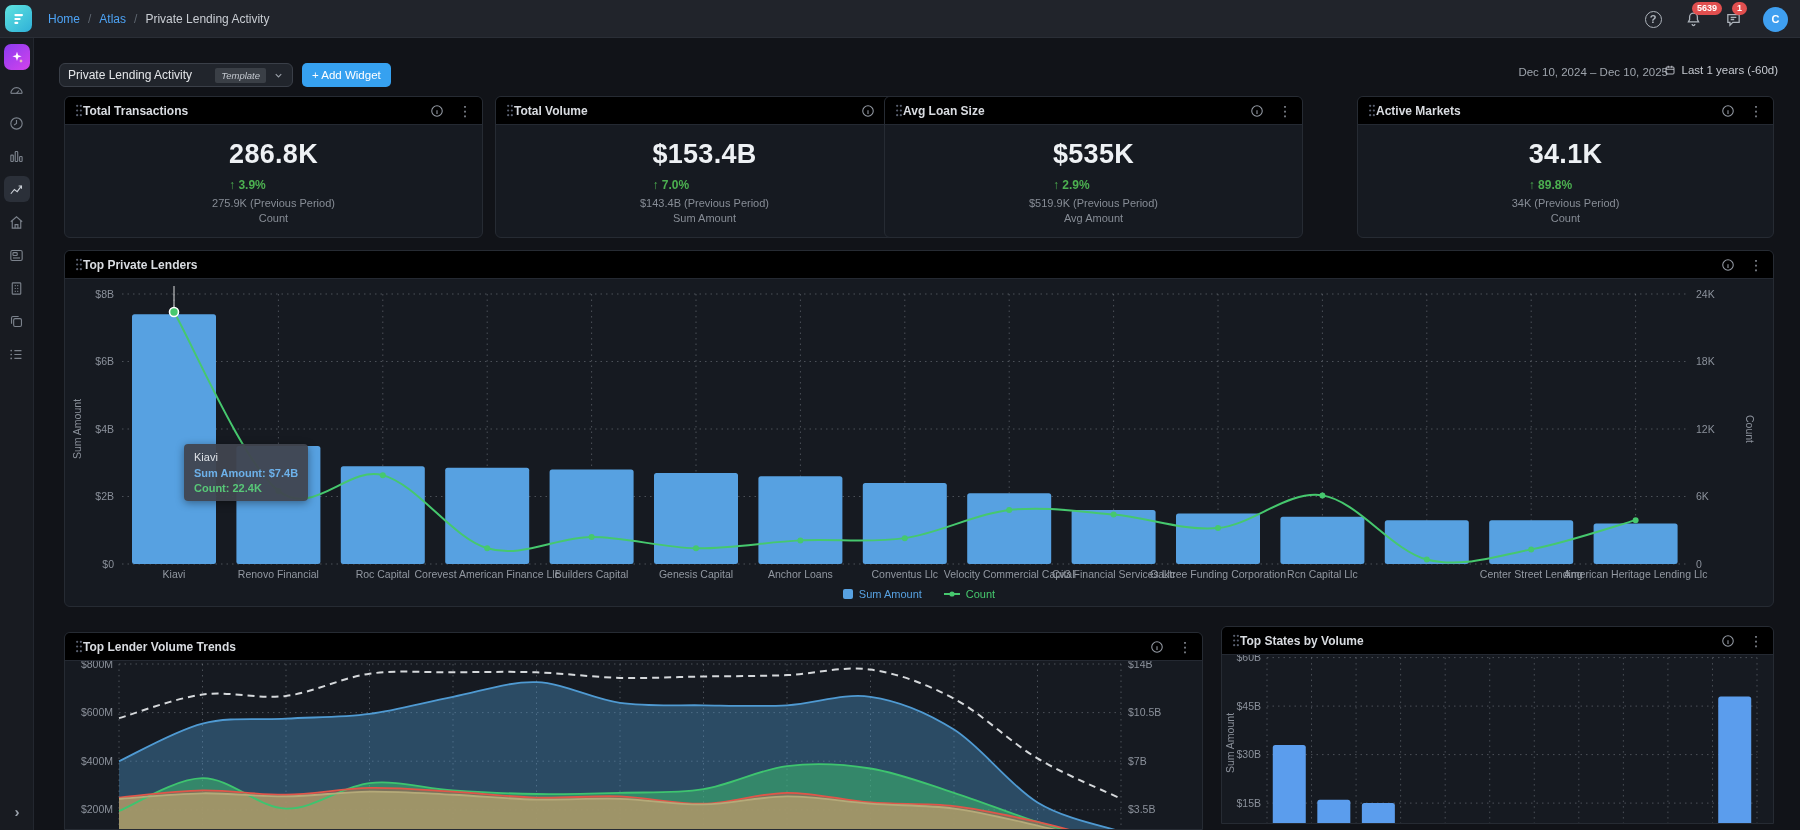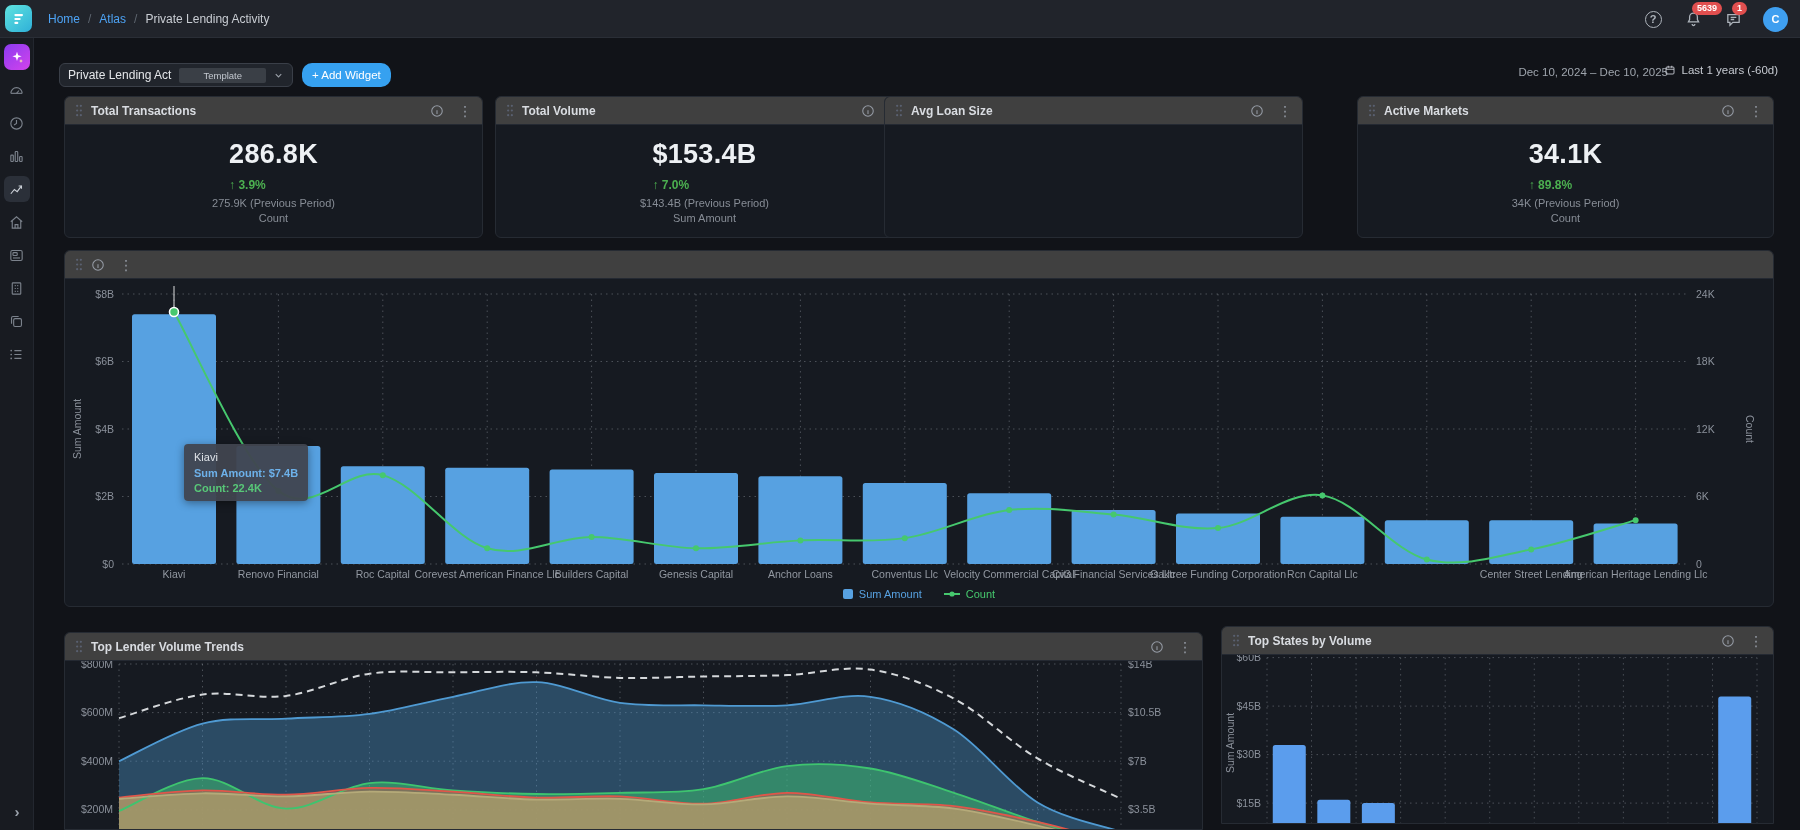--- a/index.html
+++ b/index.html
@@ -33,29 +33,29 @@
   .side-icon svg { stroke:#7b828c; }
   .side-icon.active { background:#2b3039; }
   .side-icon.active svg { stroke:#ccd1d8; }
   .expand-btn { position:absolute; bottom:6px; left:0; width:34px; height:26px; display:flex; align-items:center;
     justify-content:center; color:#9aa1ab; font-size:15px; font-weight:700; }
 
   
   .selector { position:absolute; left:59px; top:63px; width:234px; height:24px; background:#21252c;
     border:1px solid #3a3f48; border-radius:6px; display:flex; align-items:center; padding:0 8px; gap:7px; }
   .selector-name { font-size:12px; color:#e5e7ea; flex:1; white-space:nowrap; overflow:hidden; }
-  .tpl-badge { background:#3a3f46; color:#c3c8cf; font-size:9.5px; padding:2px 24px; border-radius:2px; }
+  .tpl-badge { background:#3a3f46; color:#c3c8cf; font-size:9.5px; padding:2px 6px; border-radius:2px;font-style:italic; }
   .add-widget { position:absolute; left:302px; top:63px; height:24px; background:#36a1f0; color:#fff;
-    font-size:11.5px; border-radius:10px; display:flex; align-items:center; padding:0 10px; gap:2px; }
+    font-size:11.5px; border-radius:5px; display:flex; align-items:center; padding:0 10px; gap:2px; }
   .date-range { position:absolute; right:132px; top:66px; font-size:11.5px; color:#9fa5ad; }
   .period { position:absolute; right:22px; top:64px; font-size:11.5px; color:#c6cad1; display:flex; align-items:center; gap:5px; }
 
   
   .panel { position:absolute; background:#161a21; border:1px solid #262b33; border-radius:6px; overflow:hidden; }
-  .panel-head { height:28px; background:#404040; border-bottom:1px solid #242932; display:flex; align-items:center; padding:0 10px; gap:8px; }
+  .panel-head { height:28px; background:#000000; border-bottom:1px solid #242932; display:flex; align-items:center; padding:0 10px; }
   .panel-title { font-size:12px; font-weight:700; color:#d9dce1; flex:1; }
   .head-icons { display:flex; align-items:center; gap:14px; }
   .kebab { color:#969ca6; font-size:14px; line-height:1; }
 
   
   .kpi-body { position:absolute; left:0; right:0; top:28px; bottom:0; display:flex; flex-direction:column;
     align-items:center; justify-content:center; gap:3px; }
   .kpi-value-row { display:flex; align-items:baseline; gap:8px;flex-direction:column; }
   .kpi-value { font-size:27px; font-weight:700; color:#eef1f4; letter-spacing:0.3px; }
   .kpi-delta { font-size:12px; font-weight:600; color:#4cb050; }
@@ -278,20 +278,28 @@
       </svg>
     <span class="panel-title">Avg Loan Size</span>
     <span class="head-icons">
       <svg width="14" height="14" viewBox="0 0 24 24" fill="none" stroke="#969ca6" stroke-width="1.8">
           <circle cx="12" cy="12" r="9"></circle>
           <path d="M12 10.5V17M12 7.2v.2"></path>
         </svg>
       <span class="kebab">⋮</span>
     </span>
   </div>
+  <div class="kpi-body">
+    <div class="kpi-value-row">
+      <span class="kpi-value">$535K</span>
+      <span class="kpi-delta"><span>↑</span> <span>2.9%</span></span>
+    </div>
+    <div class="kpi-prev">$519.9K (Previous Period)</div>
+    <div class="kpi-metric">Avg Amount</div>
+  </div>
 </div>
 
 <div class="panel" style="left:1357px; top:96px; width:417px; height:142px;">
   <div class="panel-head">
     <svg width="8" height="13" viewBox="0 0 8 14">
         <g fill="#596070">
           <circle cx="2" cy="2" r="1.2"></circle>
           <circle cx="6" cy="2" r="1.2"></circle>
           <circle cx="2" cy="7" r="1.2"></circle>
           <circle cx="6" cy="7" r="1.2"></circle>
@@ -323,20 +331,21 @@
     <svg width="8" height="13" viewBox="0 0 8 14">
         <g fill="#596070">
           <circle cx="2" cy="2" r="1.2"></circle>
           <circle cx="6" cy="2" r="1.2"></circle>
           <circle cx="2" cy="7" r="1.2"></circle>
           <circle cx="6" cy="7" r="1.2"></circle>
           <circle cx="2" cy="12" r="1.2"></circle>
           <circle cx="6" cy="12" r="1.2"></circle>
         </g>
       </svg>
+    <span class="panel-title">Top Private Lenders</span>
     <span class="head-icons">
       <svg width="14" height="14" viewBox="0 0 24 24" fill="none" stroke="#969ca6" stroke-width="1.8">
           <circle cx="12" cy="12" r="9"></circle>
           <path d="M12 10.5V17M12 7.2v.2"></path>
         </svg>
       <span class="kebab">⋮</span>
     </span>
   </div>
   <svg class="chart-svg" width="1708" height="305">
       <line x1="57" y1="285" x2="1623" y2="285" stroke="rgba(200,205,215,0.30)" stroke-width="1" stroke-dasharray="1.5 4"></line>

